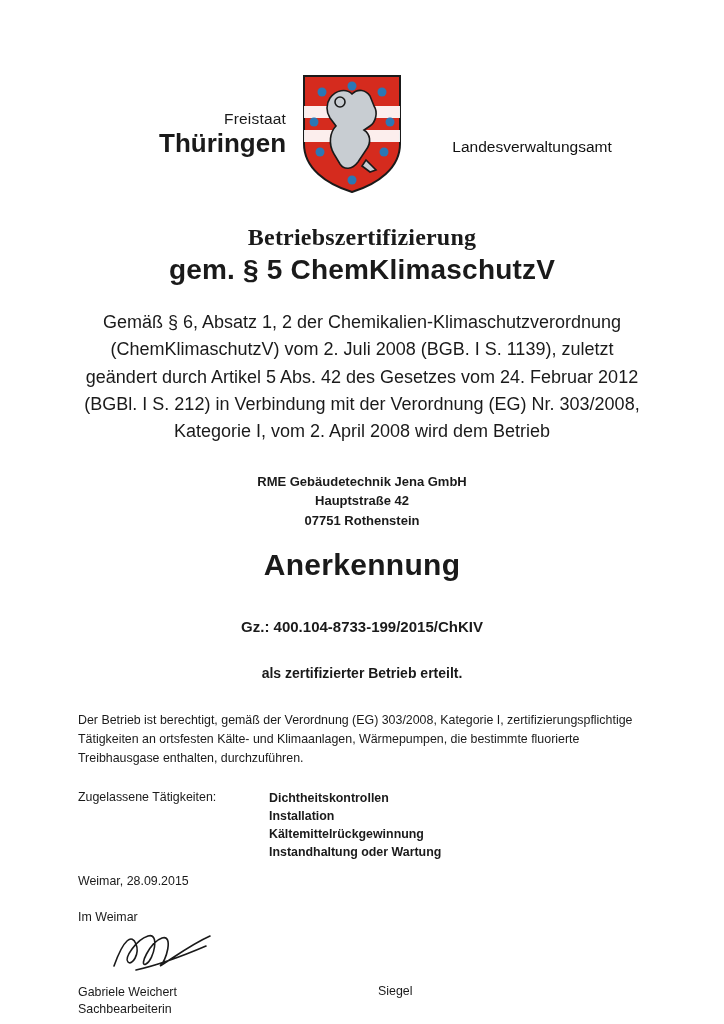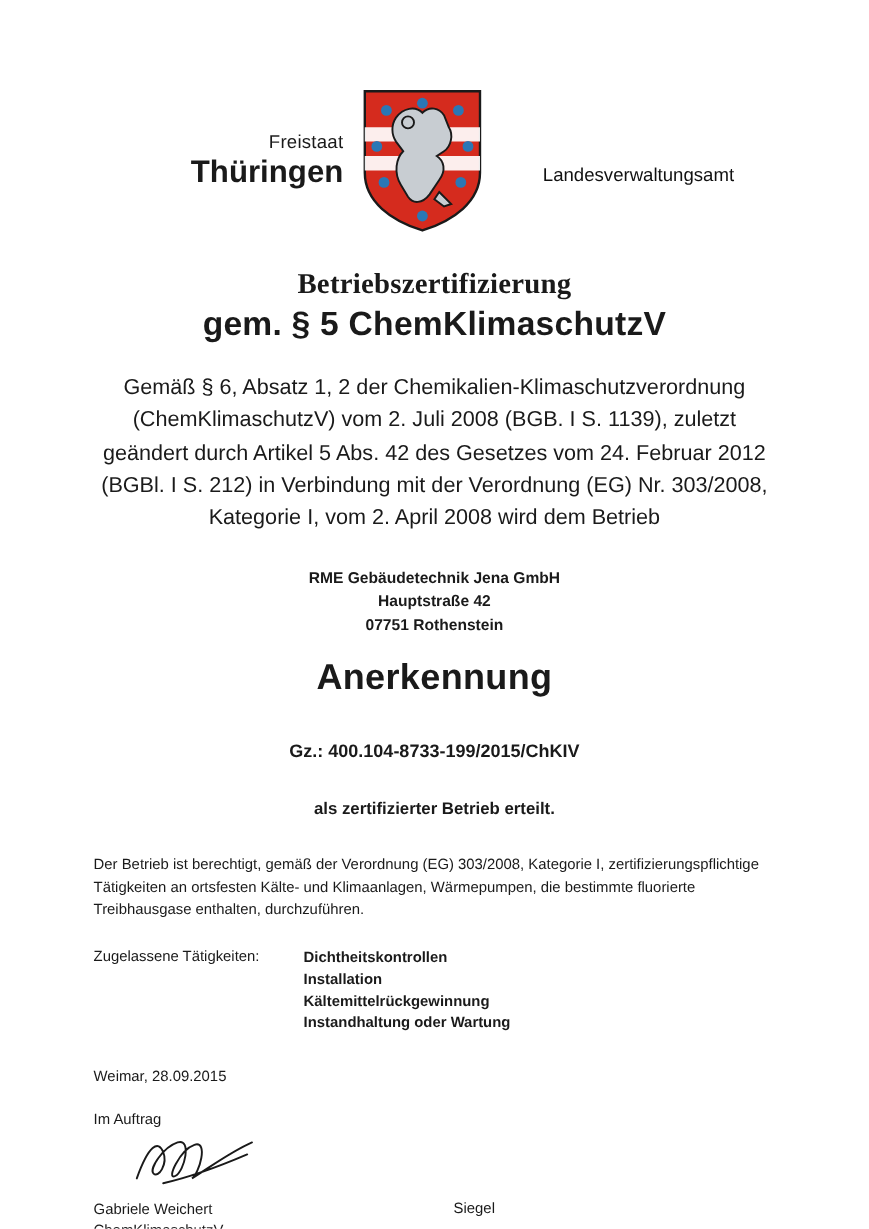--- a/index.html
+++ b/index.html
@@ -133,26 +133,27 @@
     margin-top: 22px;
     font-size: 12.4px;
   }
   .activities-label {
     width: 175px;
     flex: 0 0 auto;
   }
   .activities-list {
     font-weight: bold;
     line-height: 1.45;
+    margin-left: 16px;
   }
 
   
   .place-date {
     font-size: 12.4px;
-    margin-top: 28px;
+    margin-top: 12px;
   }
   .im-auftrag {
     font-size: 12.4px;
     margin-top: 22px;
   }
   .sig-area {
     position: relative;
     height: 56px;
     margin-top: 2px;
   }
@@ -243,33 +244,33 @@
     <div class="activities-label">Zugelassene Tätigkeiten:</div>
     <div class="activities-list">
       <div>Dichtheitskontrollen</div>
       <div>Installation</div>
       <div>Kältemittelrückgewinnung</div>
       <div>Instandhaltung oder Wartung</div>
     </div>
   </div>
 
   <div class="place-date">Weimar, 28.09.2015</div>
-  <div class="im-auftrag">Im Auftrag</div>
+  <div class="im-auftrag">Im Weimar</div>
 
   <div class="sig-area">
     <span class="signature">
       <svg width="140" height="52" viewBox="0 0 140 52">
         <path d="M8 40 C18 12 26 8 30 18 C34 28 26 40 22 36 C18 32 30 14 42 10
                  C54 6 48 34 40 38 C32 42 44 16 56 12 C68 8 60 36 54 40
                  C70 30 86 18 104 10 M30 44 C48 40 72 32 100 20" fill="none" stroke="#1a1a1a" stroke-width="1.6" stroke-linecap="round"></path>
       </svg>
     </span>
   </div>
 
   <div class="sign-row">
     <div class="sign-name">
       <div>Gabriele Weichert</div>
-      <div>ChemKlimaschutzV</div>
+      <div>Sachbearbeiterin</div>
     </div>
     <div class="siegel">Siegel</div>
   </div>
 
 </div>
 
 </body></html>

